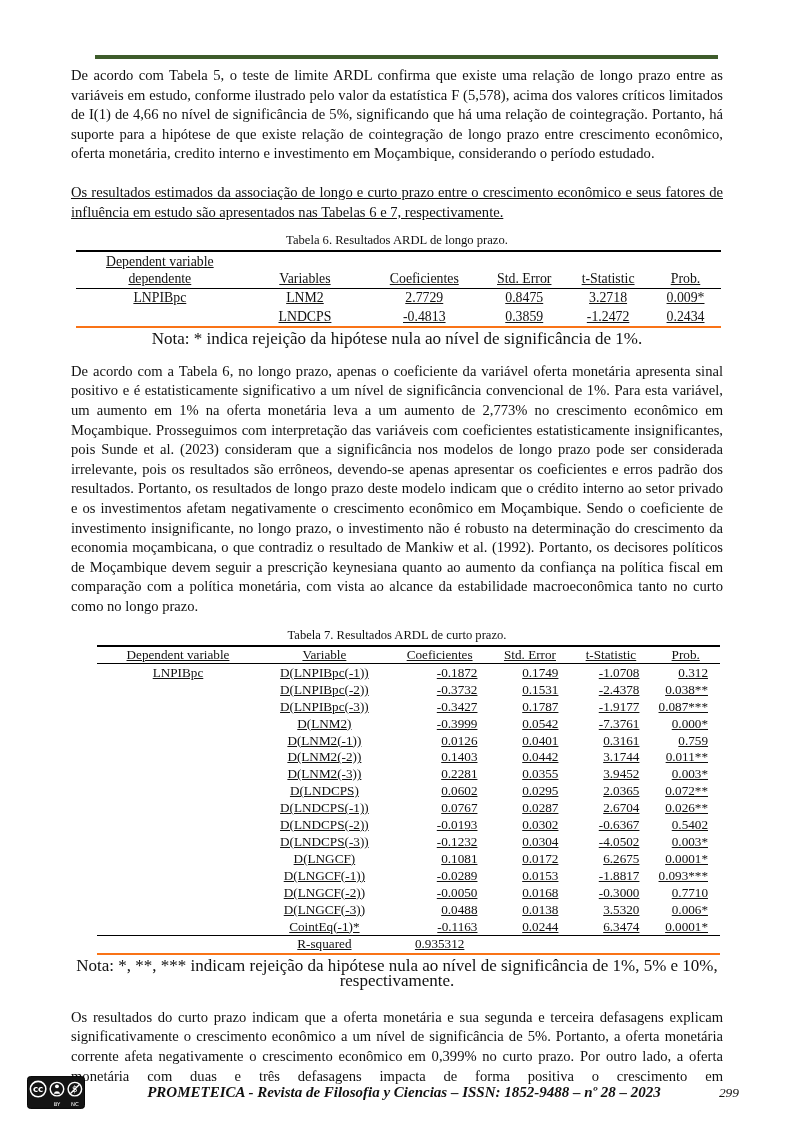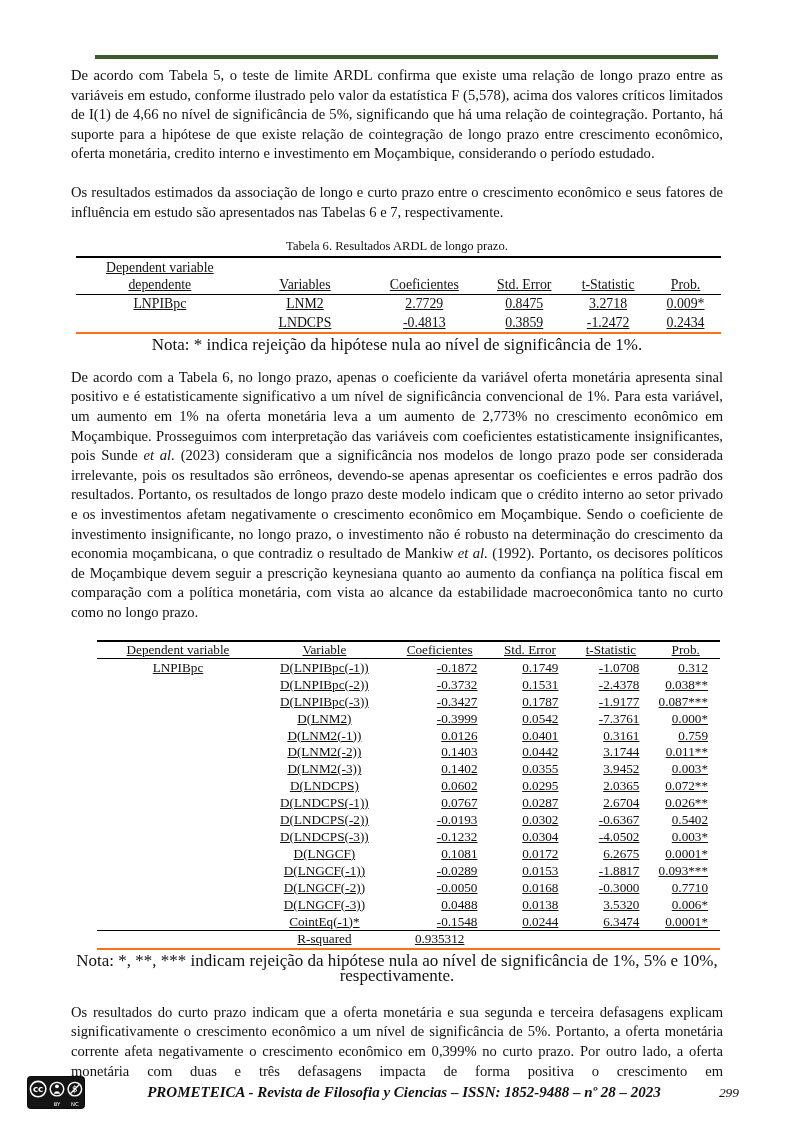--- a/index.html
+++ b/index.html
@@ -24,25 +24,25 @@
     position: absolute;
     left: 71px; top: 59px;
     width: 652px;
   }
   p.body-text {
     font-size: 14.6px;
     line-height: 19.6px;
     text-align: justify;
     margin-top: 7px;
   }
-  p.body-text + p.body-text { margin-top: 19px; }
-  .italic { font-style: italic; }
+  p.body-text + p.body-text { margin-top: 19px; text-decoration: underline; }
+  .italic { }
   .justify-last { text-align-last: justify; }
 
-  .table-block { margin-top: 17px; }
+  .table-block { margin-top: 11px; }
   .table-title {
     text-align: center;
     font-size: 12.6px;
     line-height: 15px;
     margin-bottom: 2px;
   }
   table {
     border-collapse: collapse;
     table-layout: fixed;
     border-top: 2px solid #000;
@@ -168,20 +168,21 @@
             <td>0.2434</td>
           </tr>
           </tbody>
       </table>
       <div class="table-note">Nota: * indica rejeição da hipótese nula ao nível de significância de 1%.</div>
     </div>
 
     <p class="body-text" style="margin-top:16px;"><span>De acordo com a Tabela 6, no longo prazo, apenas o coeficiente da variável oferta monetária apresenta sinal positivo e é estatisticamente significativo a um nível de significância convencional de 1%. Para esta variável, um aumento em 1% na oferta monetária leva a um aumento de 2,773% no crescimento econômico em Moçambique. Prosseguimos com interpretação das variáveis com coeficientes estatisticamente insignificantes, pois Sunde </span><span class="italic">et al.</span><span> (2023) consideram que a significância nos modelos de longo prazo pode ser considerada irrelevante, pois os resultados são errôneos, devendo-se apenas apresentar os coeficientes e erros padrão dos resultados. Portanto, os resultados de longo prazo deste modelo indicam que o crédito interno ao setor privado e os investimentos afetam negativamente o crescimento econômico em Moçambique. Sendo o coeficiente de investimento insignificante, no longo prazo, o investimento não é robusto na determinação do crescimento da economia moçambicana, o que contradiz o resultado de Mankiw </span><span class="italic">et al.</span><span> (1992). Portanto, os decisores políticos de Moçambique devem seguir a prescrição keynesiana quanto ao aumento da confiança na política fiscal em comparação com a política monetária, com vista ao alcance da estabilidade macroeconômica tanto no curto como no longo prazo.</span></p>
 
     <div class="table-block">
+      <div class="table-title">Tabela 7. Resultados ARDL de curto prazo.</div>
       <table class="t7">
         <colgroup>
           <col class="c0">
             <col class="c1">
             <col class="c2">
             <col class="c3">
             <col class="c4">
             <col class="c5">
         </colgroup>
         <thead>
@@ -240,21 +241,21 @@
             <td></td>
             <td>D(LNM2(-2))</td>
             <td>0.1403</td>
             <td>0.0442</td>
             <td>3.1744</td>
             <td>0.011**</td>
           </tr>
             <tr>
             <td></td>
             <td>D(LNM2(-3))</td>
-            <td>0.1402</td>
+            <td>0.2281</td>
             <td>0.0355</td>
             <td>3.9452</td>
             <td>0.003*</td>
           </tr>
             <tr>
             <td></td>
             <td>D(LNDCPS)</td>
             <td>0.0602</td>
             <td>0.0295</td>
             <td>2.0365</td>
@@ -312,21 +313,21 @@
             <td></td>
             <td>D(LNGCF(-3))</td>
             <td>0.0488</td>
             <td>0.0138</td>
             <td>3.5320</td>
             <td>0.006*</td>
           </tr>
             <tr>
             <td></td>
             <td>CointEq(-1)*</td>
-            <td>-0.1548</td>
+            <td>-0.1163</td>
             <td>0.0244</td>
             <td>6.3474</td>
             <td>0.0001*</td>
           </tr>
           </tbody>
         <tbody class="rsq-body">
           <tr>
             <td></td>
             <td>R-squared</td>
             <td>0.935312</td>

